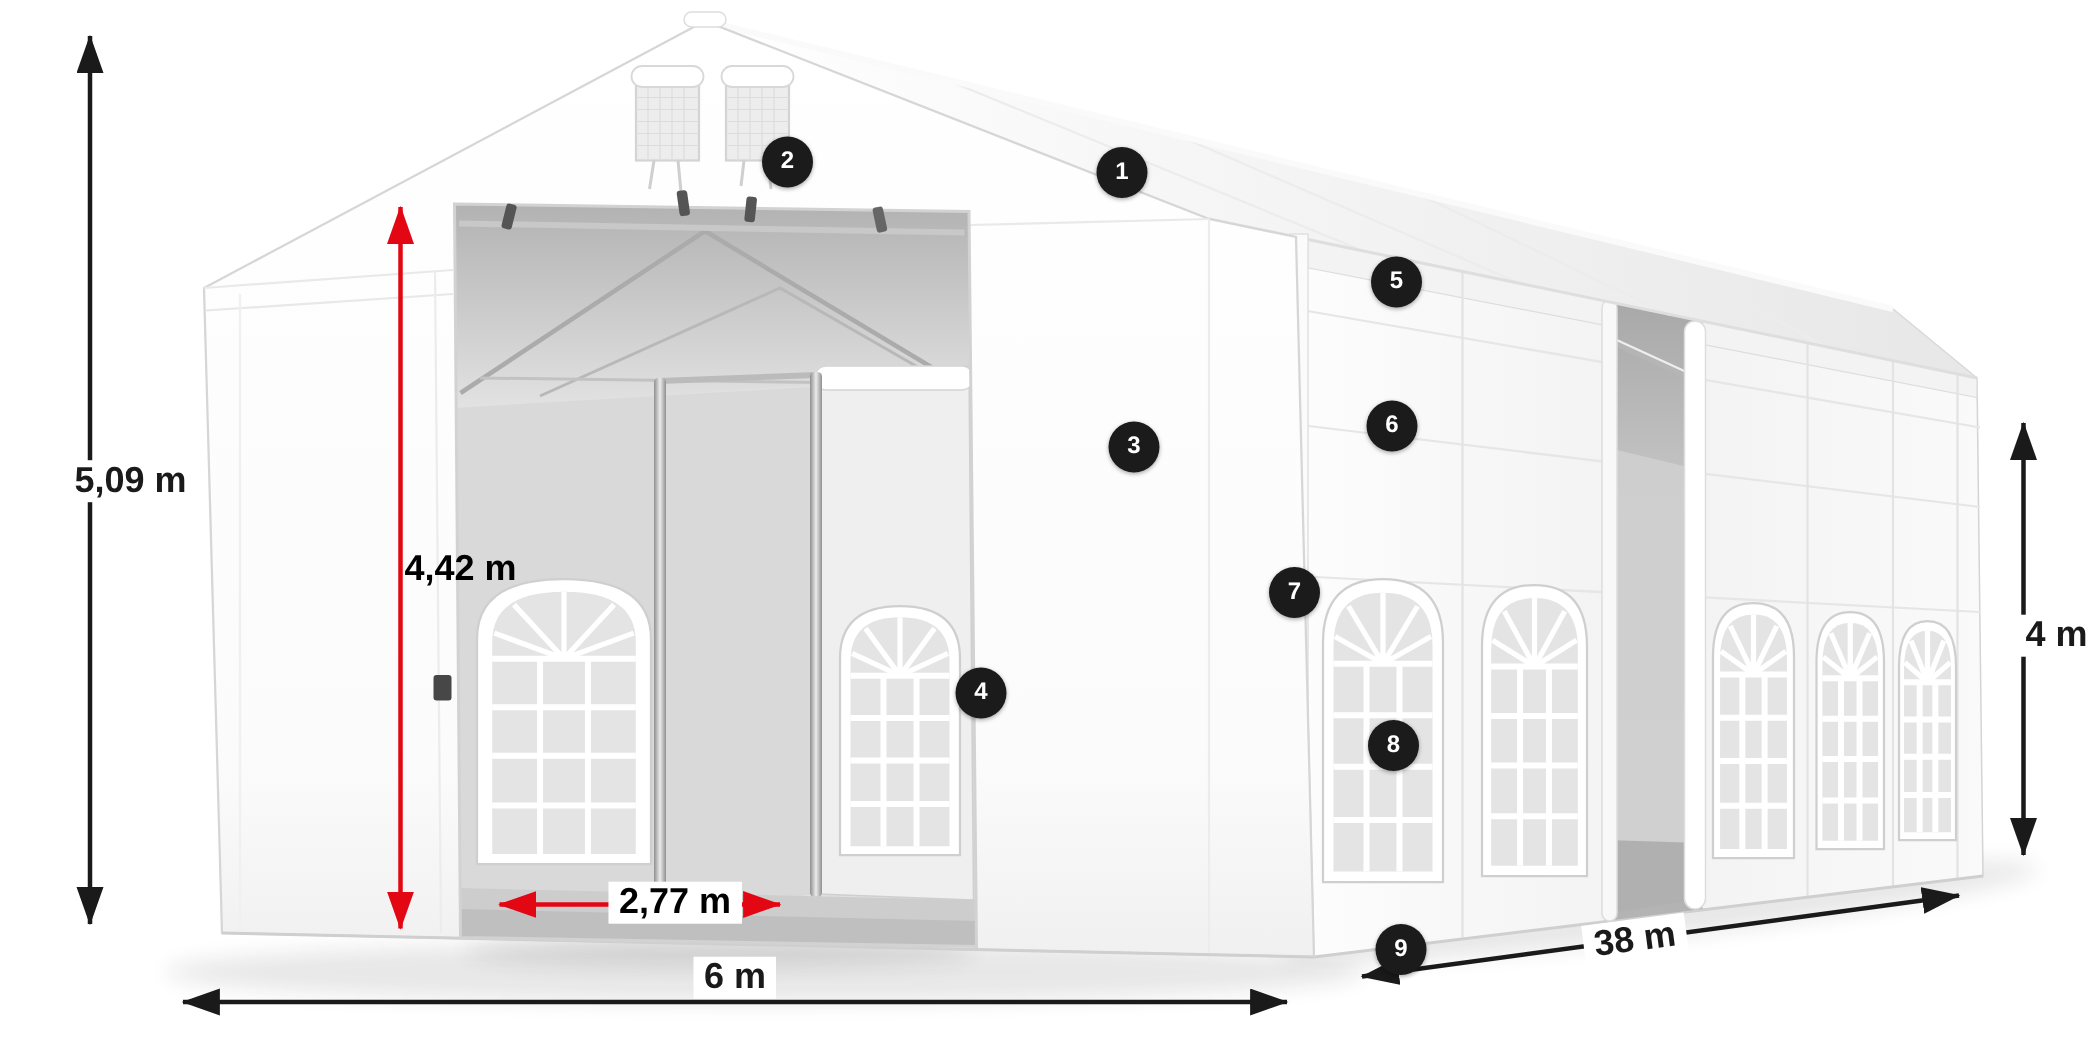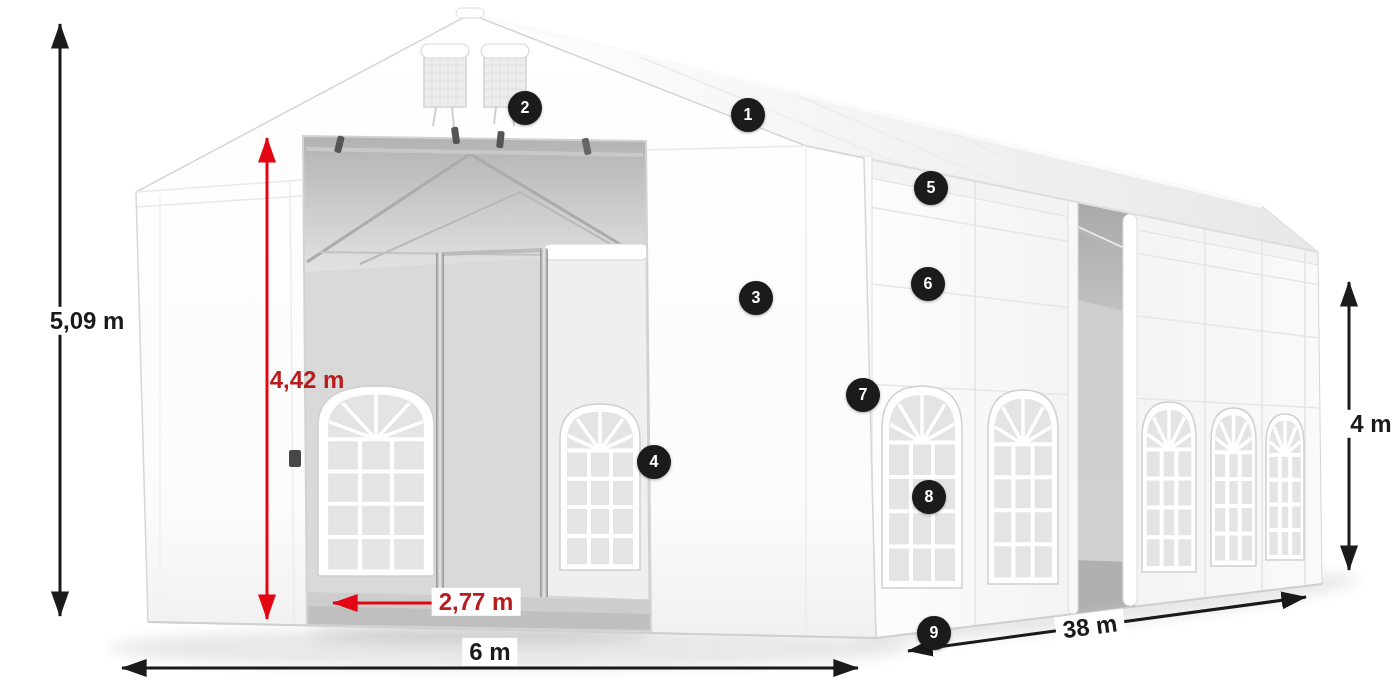--- a/index.html
+++ b/index.html
@@ -1,21 +1,21 @@
 <!DOCTYPE html>
 <html><head>
 <meta charset="utf-8">
 <style>
   html,body{margin:0;padding:0;background:#ffffff;}
   .stage{position:relative;width:1400px;height:700px;background:#ffffff;overflow:hidden;
          font-family:"Liberation Sans",sans-serif;}
   .stage svg{position:absolute;left:0;top:0;}
   .dim{position:absolute;transform:translate(-50%,-50%);font-weight:700;font-size:24px;
        color:#1a1a1a;background:#ffffff;padding:1px 7px;line-height:1.1;white-space:nowrap;}
-  .dim.red{color:#b91c1c;}
+  .dim.red{color:#000000;}
   .dim.nobg{background:transparent;}
   .dim.rot{transform:translate(-50%,-50%) rotate(-7.5deg);}
   .marker{position:absolute;width:34px;height:34px;margin:-17px 0 0 -17px;border-radius:50%;
           background:#1b1b1b;color:#ffffff;font-weight:700;font-size:16px;
           display:flex;align-items:center;justify-content:center;
           box-shadow:0 1px 3px rgba(0,0,0,.35);}
 </style>
 </head>
 <body>
 
@@ -187,21 +187,21 @@
     <line x1="267" y1="138" x2="267" y2="619" stroke="#e30613" stroke-width="3" marker-start="url(#ahRs)" marker-end="url(#ahR)"></line>
     <line x1="333" y1="603" x2="520" y2="603" stroke="#e30613" stroke-width="3" marker-start="url(#ahRs)" marker-end="url(#ahR)"></line>
     <line x1="122" y1="668" x2="858" y2="668" stroke="#1a1a1a" stroke-width="3" marker-start="url(#ahBs)" marker-end="url(#ahB)"></line>
     <line x1="908" y1="651" x2="1306" y2="597" stroke="#1a1a1a" stroke-width="3" marker-start="url(#ahBs)" marker-end="url(#ahB)"></line>
     <line x1="1349" y1="282" x2="1349" y2="570" stroke="#1a1a1a" stroke-width="3" marker-start="url(#ahBs)" marker-end="url(#ahB)"></line>
   </g>
 </svg>
 
 <div class="dim" style="left:55px;top:321px;margin-left:32px;">5,09 m</div>
 <div class="dim red nobg" style="left:307px;top:380px;">4,42 m</div>
-<div class="dim red" style="left:476px;top:602px;text-align:center;">2,77 m</div>
+<div class="dim red" style="left:450px;top:602px;text-align:center;">2,77 m</div>
 <div class="dim" style="left:490px;top:652px;">6 m</div>
 <div class="dim rot" style="left:1090px;top:627px;">38 m</div>
 <div class="dim" style="left:1371px;top:424px;">4 m</div>
 
 <div class="marker" style="left:748px;top:115px;">1</div>
 <div class="marker" style="left:525px;top:108px;">2</div>
 <div class="marker" style="left:756px;top:298px;">3</div>
 <div class="marker" style="left:654px;top:462px;">4</div>
 <div class="marker" style="left:931px;top:188px;">5</div>
 <div class="marker" style="left:928px;top:284px;">6</div>

